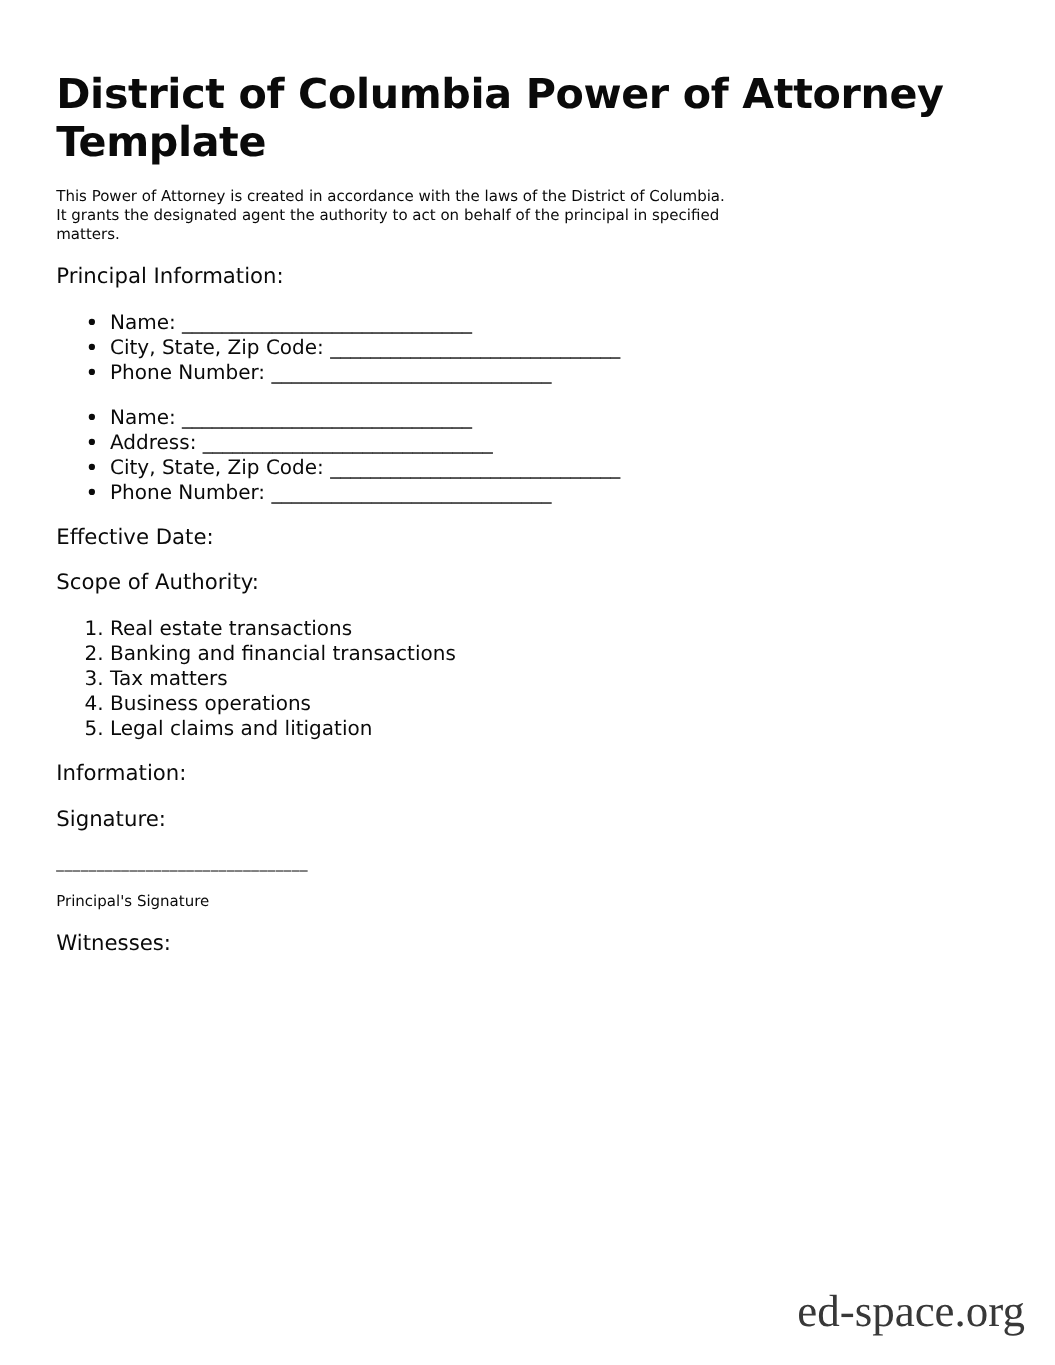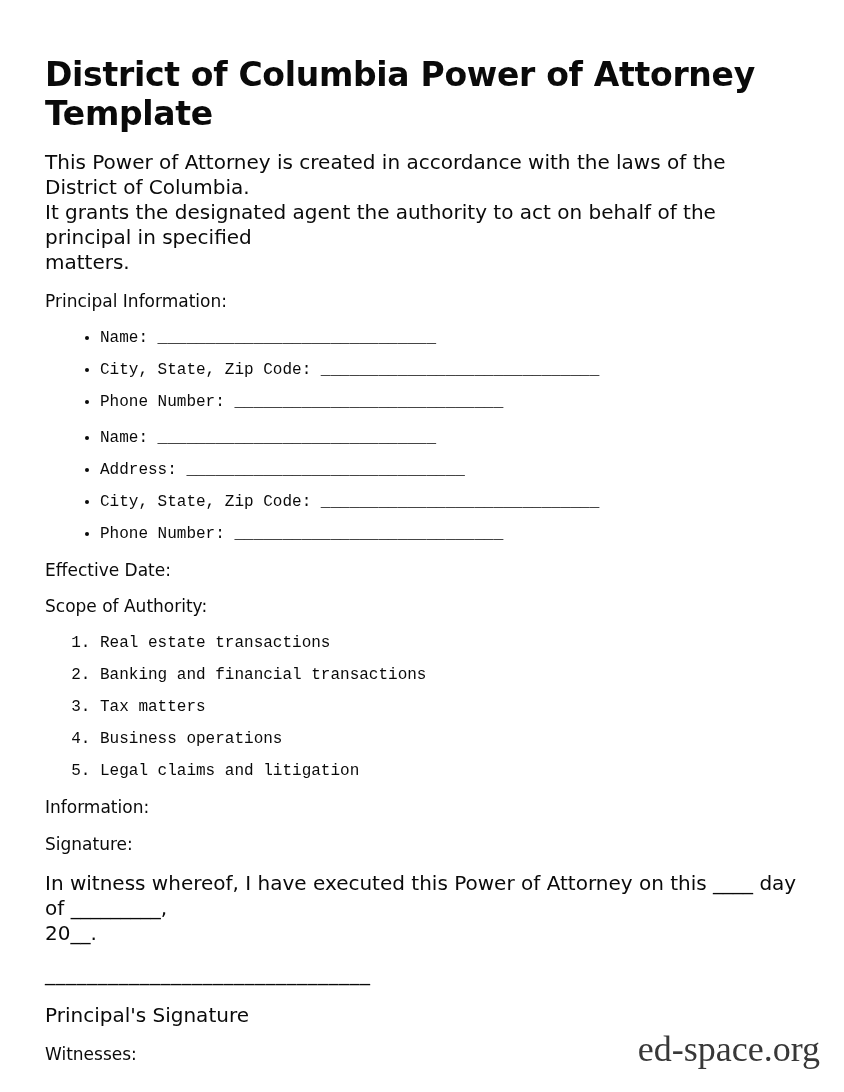--- a/index.html
+++ b/index.html
@@ -27,40 +27,39 @@
     line-height: 1.18;
     font-weight: bold;
     margin: 0 0 16px 0;
     letter-spacing: -0.3px;
     white-space: pre-line;
   }
   p, h3, ul, ol {
     margin: 16px 0;
   }
   p {
-    font-size: 20px;
+    font-size: 12px;
     line-height: 1.25;
   }
   .ml {
     white-space: pre-line;
   }
   h3 {
     font-size: 17px;
     line-height: 1.22;
     font-weight: normal;
   }
   ul, ol {
     padding: 0 0 0 43px;
     font-size: 16px;
     line-height: 1.25;
   }
   li {
-    margin: 12px;
+    margin: 0;
     padding: 0;
-    font-family: Liberation Mono, monospace;
   }
   .sig-line {
     letter-spacing: 0.5px;
   }
   .watermark {
     position: absolute;
     right: 24px;
     bottom: 22px;
     font-family: Liberation Serif, serif;
     font-size: 36px;
@@ -109,22 +108,20 @@
     <li>Tax matters</li>
     <li>Business operations</li>
     <li>Legal claims and litigation</li>
   </ol>
 
   <h3>Information:</h3>
 
 
   <h3>Signature:</h3>
 
-  <p class="ml">In witness whereof, I have executed this Power of Attorney on this ____ day of _________,
-20__.</p>
 
   <p class="sig-line">_______________________________</p>
 
   <p>Principal's Signature</p>
 
   <h3>Witnesses:</h3>
 
   <div class="watermark">ed-space.org</div>
 
 </div>

